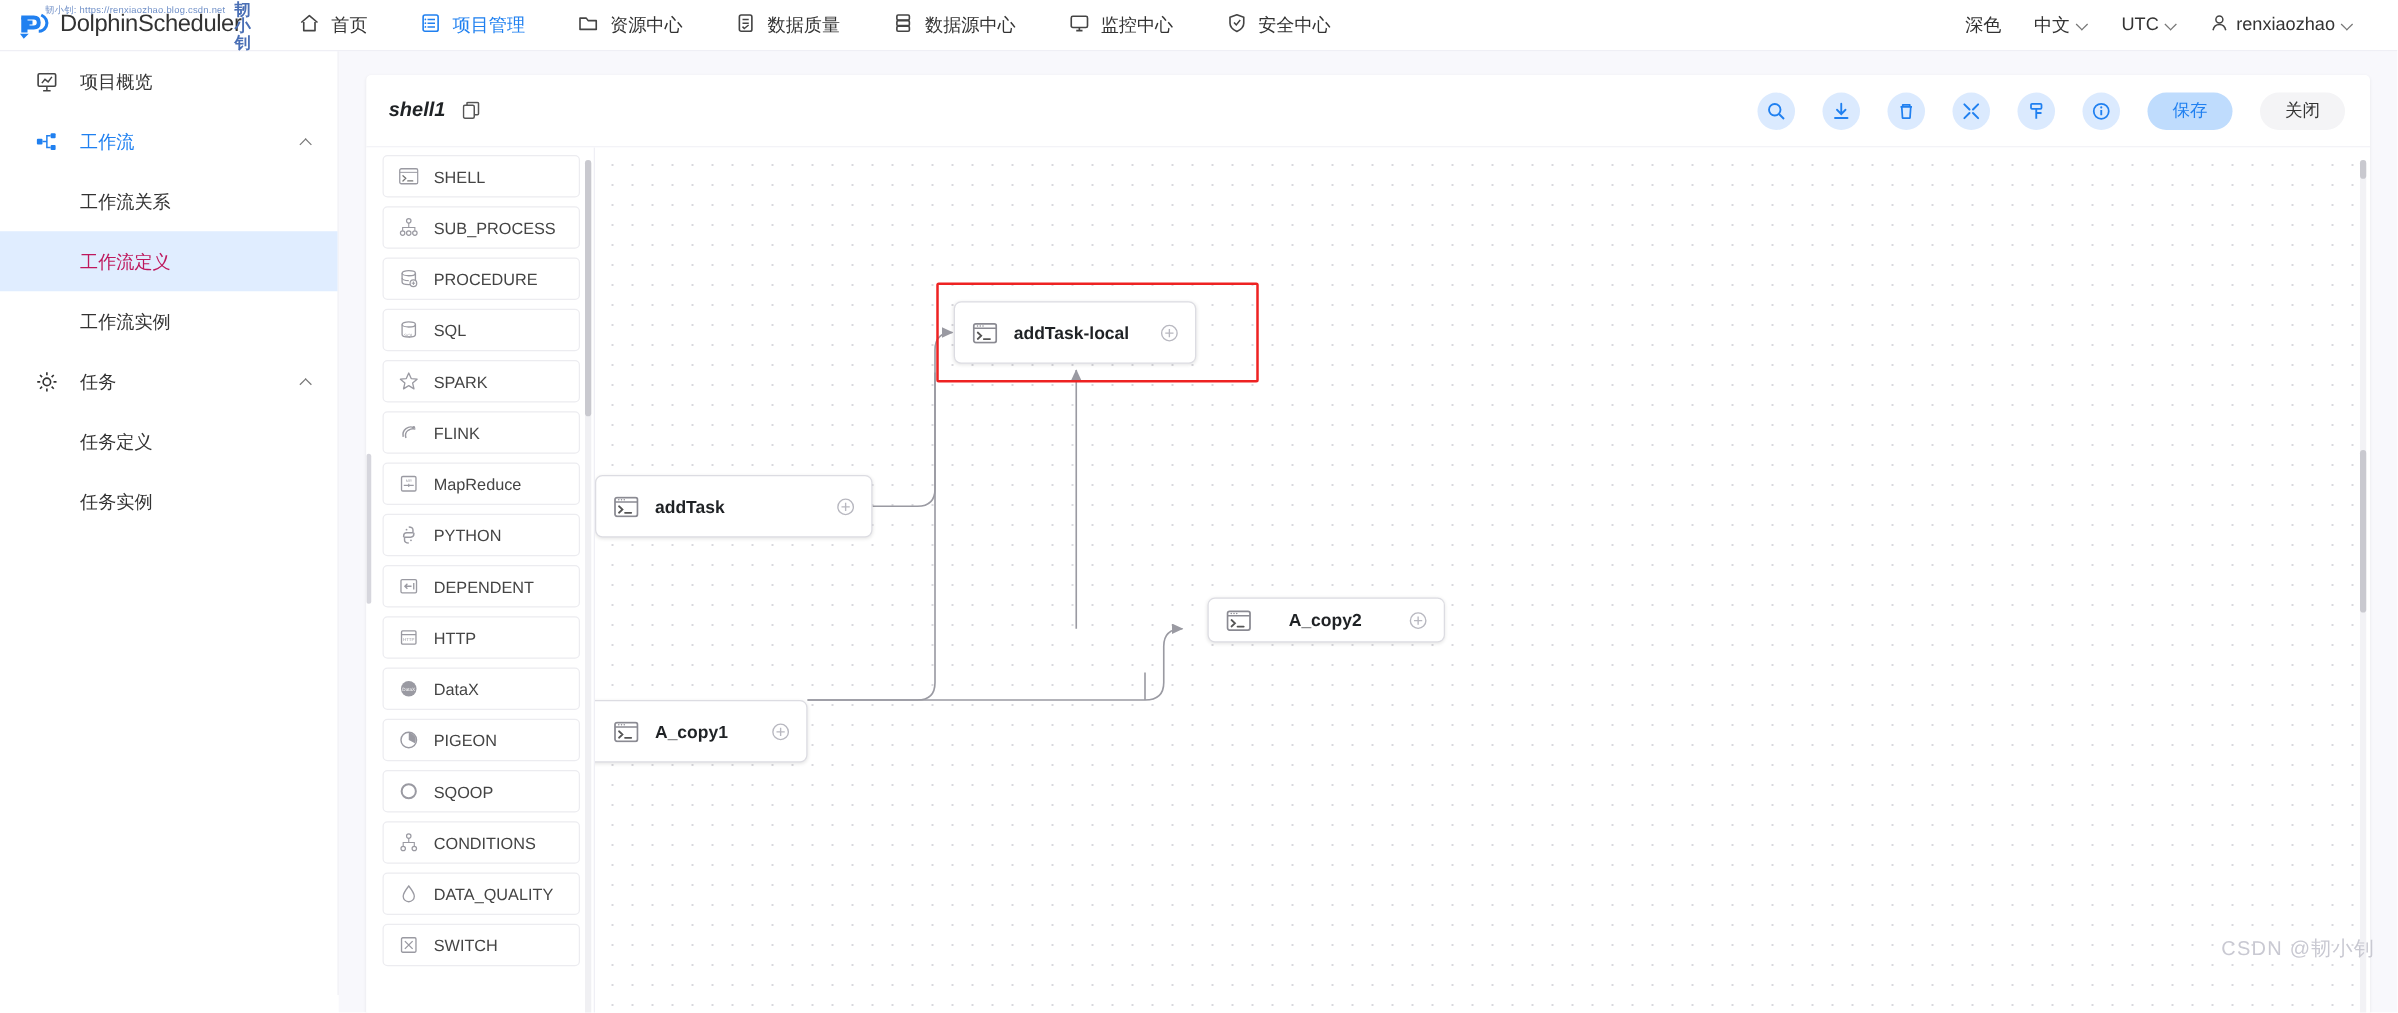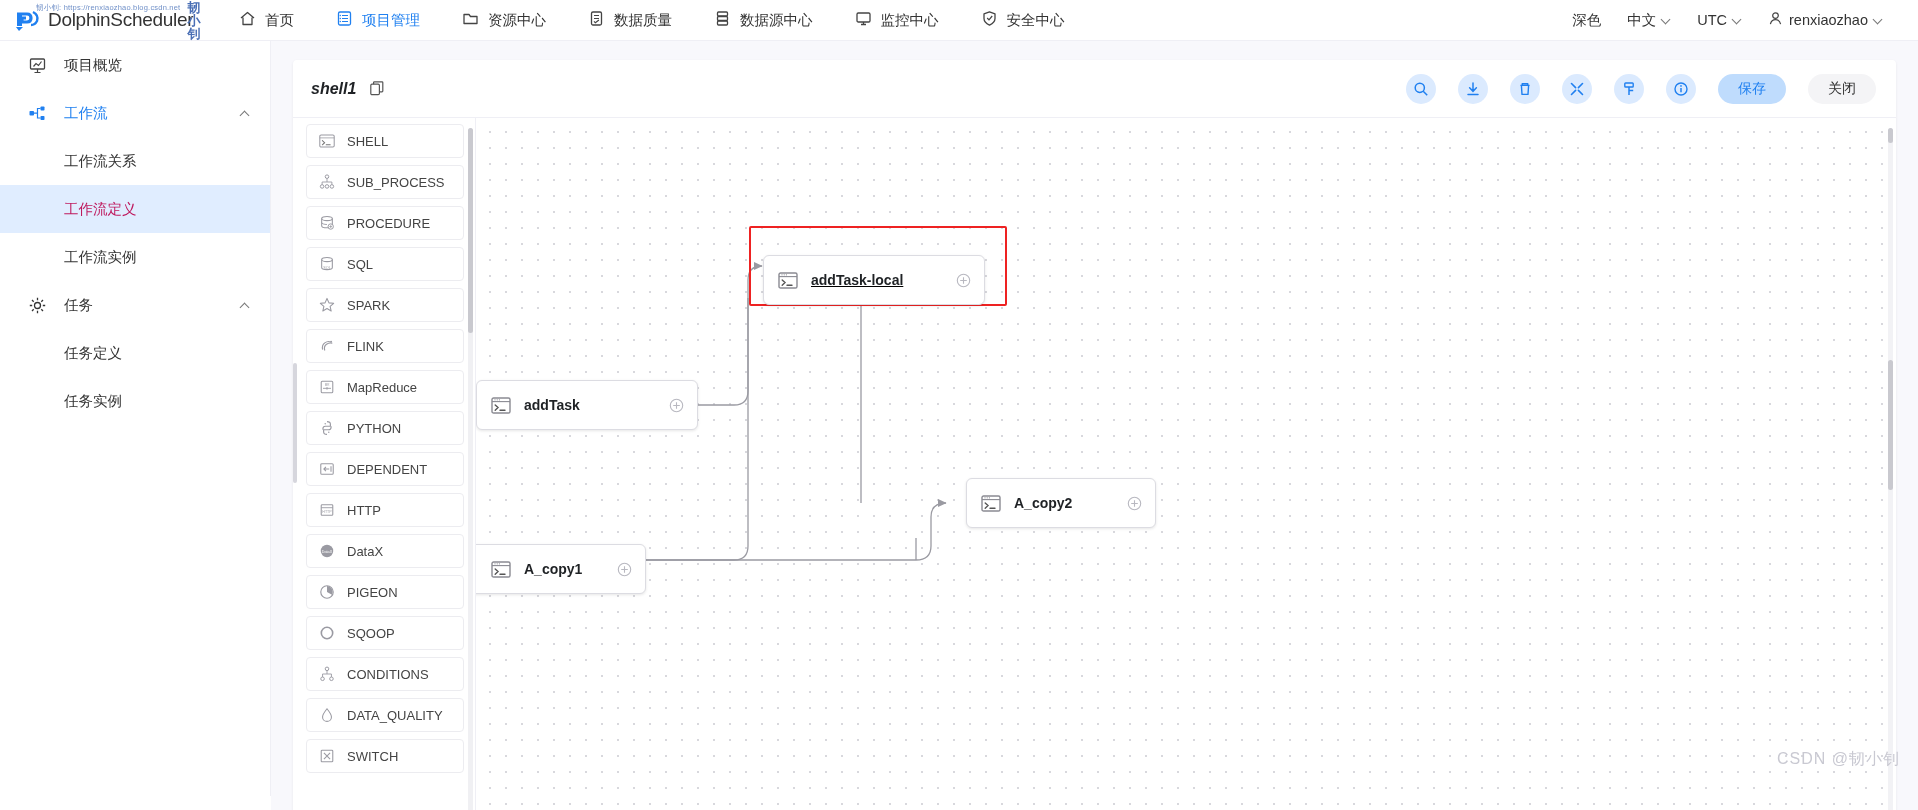--- a/index.html
+++ b/index.html
@@ -590,21 +590,21 @@
           <path d="M170 442 L440 442 Q455 442 455 428 L455 399 Q455 385 470 385" fill="none" stroke="#9a9aa2" stroke-width="1.3" marker-end="url(#ah)"></path>
 
           <path d="M170 442 L258 442 Q272 442 272 428 L272 180" fill="none" stroke="#9a9aa2" stroke-width="1.3"></path>
 
           <path d="M385 385 L385 210 Q385 196 385 190 L385 178" fill="none" stroke="#9a9aa2" stroke-width="1.3" marker-end="url(#ah)"></path>
           <path d="M440 442 L440 420" fill="none" stroke="#9a9aa2" stroke-width="1.3"></path>
         </svg>
 
         <div class="redbox" style="left:273px;top:108px;width:258px;height:80px;"></div>
 
-        <div class="node" style="left:287px;top:137px;width:222px;height:50px;text-decoration:underline;">
+        <div class="node" style="left:287px;top:123px;width:194px;height:50px;">
           <span class="nicon">
             <svg width="20" height="17" viewBox="0 0 20 17">
                 <rect x="1" y="1" width="18" height="15" rx="1.6" fill="none" stroke="#8a8a92" stroke-width="1.4"></rect>
                 <path d="M1 4.6 H19" stroke="#8a8a92" stroke-width="1.1"></path>
                 <circle cx="4" cy="2.8" r=".6" fill="#8a8a92"></circle>
                 <circle cx="6.2" cy="2.8" r=".6" fill="#8a8a92"></circle>
                 <circle cx="8.4" cy="2.8" r=".6" fill="#8a8a92"></circle>
                 <path d="M4.2 8 L7 10.6 L4.2 13.2 M9 13.2 H14" fill="none" stroke="#555" stroke-width="1.4" stroke-linecap="round"></path>
               </svg>
           </span>
@@ -630,41 +630,41 @@
           </span>
           <span class="nlabel">addTask</span>
           <span class="nplus">
             <svg width="15" height="15" viewBox="0 0 15 15">
                 <circle cx="7.5" cy="7.5" r="6.2" fill="none" stroke="#b8b8c0" stroke-width="1.1"></circle>
                 <path d="M7.5 4.2 V10.8 M4.2 7.5 H10.8" stroke="#b8b8c0" stroke-width="1.1"></path>
               </svg>
           </span>
         </div>
 
-        <div class="node" style="left:490px;top:360px;width:190px;height:50px;">
+        <div class="node" style="left:490px;top:360px;width:190px;height:36px;gap:17px;">
           <span class="nicon">
             <svg width="20" height="17" viewBox="0 0 20 17">
                 <rect x="1" y="1" width="18" height="15" rx="1.6" fill="none" stroke="#8a8a92" stroke-width="1.4"></rect>
                 <path d="M1 4.6 H19" stroke="#8a8a92" stroke-width="1.1"></path>
                 <circle cx="4" cy="2.8" r=".6" fill="#8a8a92"></circle>
                 <circle cx="6.2" cy="2.8" r=".6" fill="#8a8a92"></circle>
                 <circle cx="8.4" cy="2.8" r=".6" fill="#8a8a92"></circle>
                 <path d="M4.2 8 L7 10.6 L4.2 13.2 M9 13.2 H14" fill="none" stroke="#555" stroke-width="1.4" stroke-linecap="round"></path>
               </svg>
           </span>
           <span class="nlabel">A_copy2</span>
           <span class="nplus">
             <svg width="15" height="15" viewBox="0 0 15 15">
                 <circle cx="7.5" cy="7.5" r="6.2" fill="none" stroke="#b8b8c0" stroke-width="1.1"></circle>
                 <path d="M7.5 4.2 V10.8 M4.2 7.5 H10.8" stroke="#b8b8c0" stroke-width="1.1"></path>
               </svg>
           </span>
         </div>
 
-        <div class="node" style="left:-22px;top:426px;width:192px;height:50px;">
+        <div class="node" style="left:-22px;top:442px;width:192px;height:50px;">
           <span class="nicon" style="margin-left:36px;">
             <svg width="20" height="17" viewBox="0 0 20 17">
                 <rect x="1" y="1" width="18" height="15" rx="1.6" fill="none" stroke="#8a8a92" stroke-width="1.4"></rect>
                 <path d="M1 4.6 H19" stroke="#8a8a92" stroke-width="1.1"></path>
                 <circle cx="4" cy="2.8" r=".6" fill="#8a8a92"></circle>
                 <circle cx="6.2" cy="2.8" r=".6" fill="#8a8a92"></circle>
                 <circle cx="8.4" cy="2.8" r=".6" fill="#8a8a92"></circle>
                 <path d="M4.2 8 L7 10.6 L4.2 13.2 M9 13.2 H14" fill="none" stroke="#555" stroke-width="1.4" stroke-linecap="round"></path>
               </svg>
           </span>

